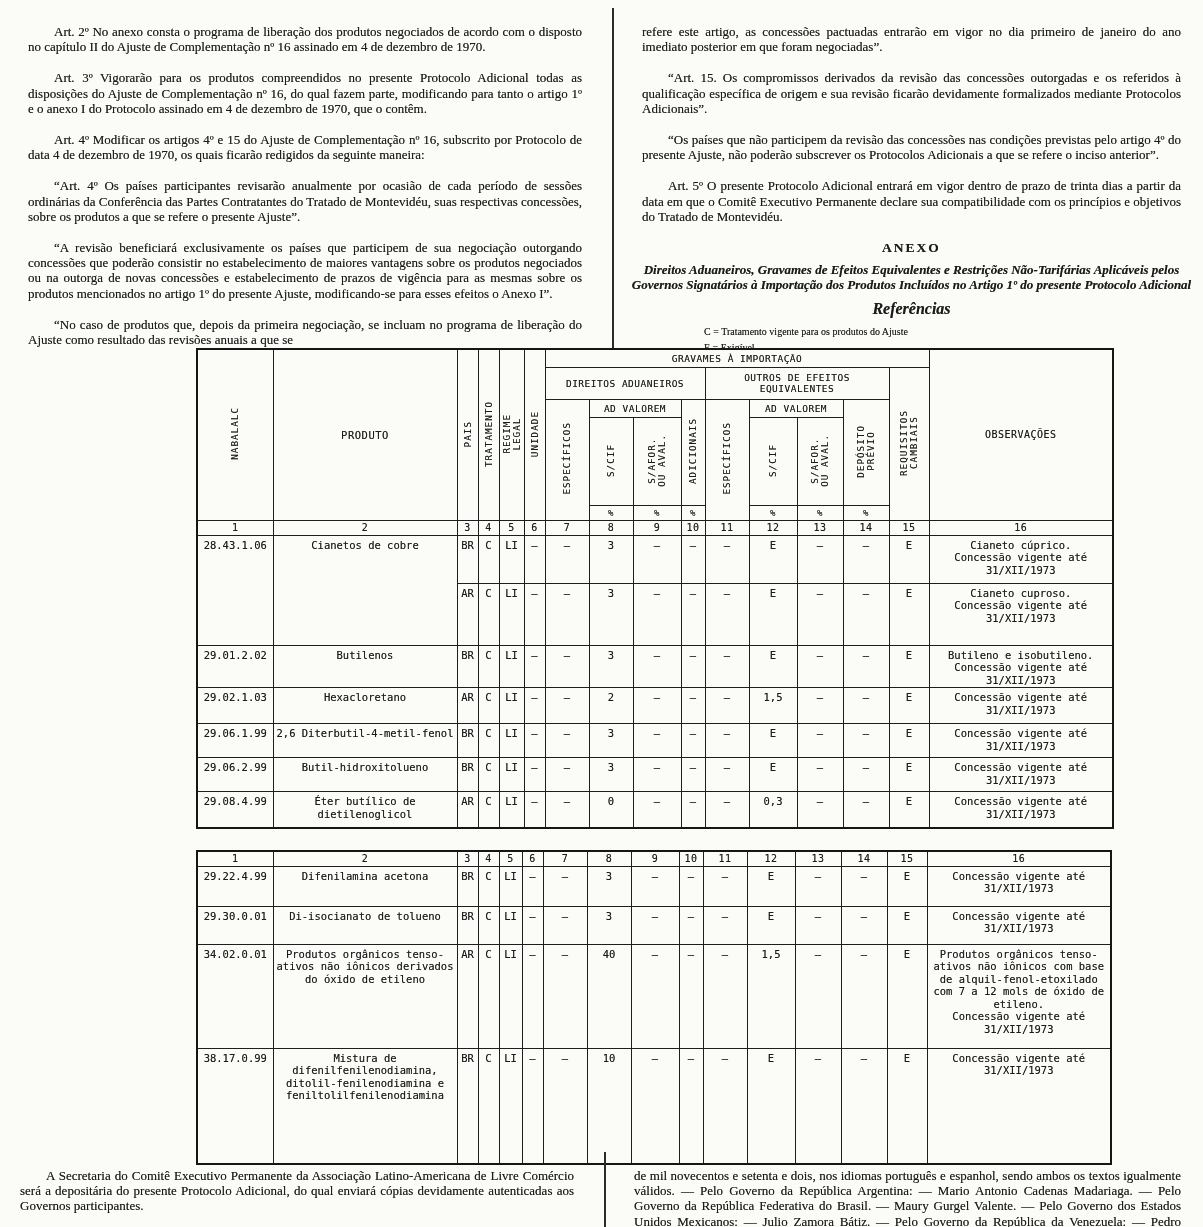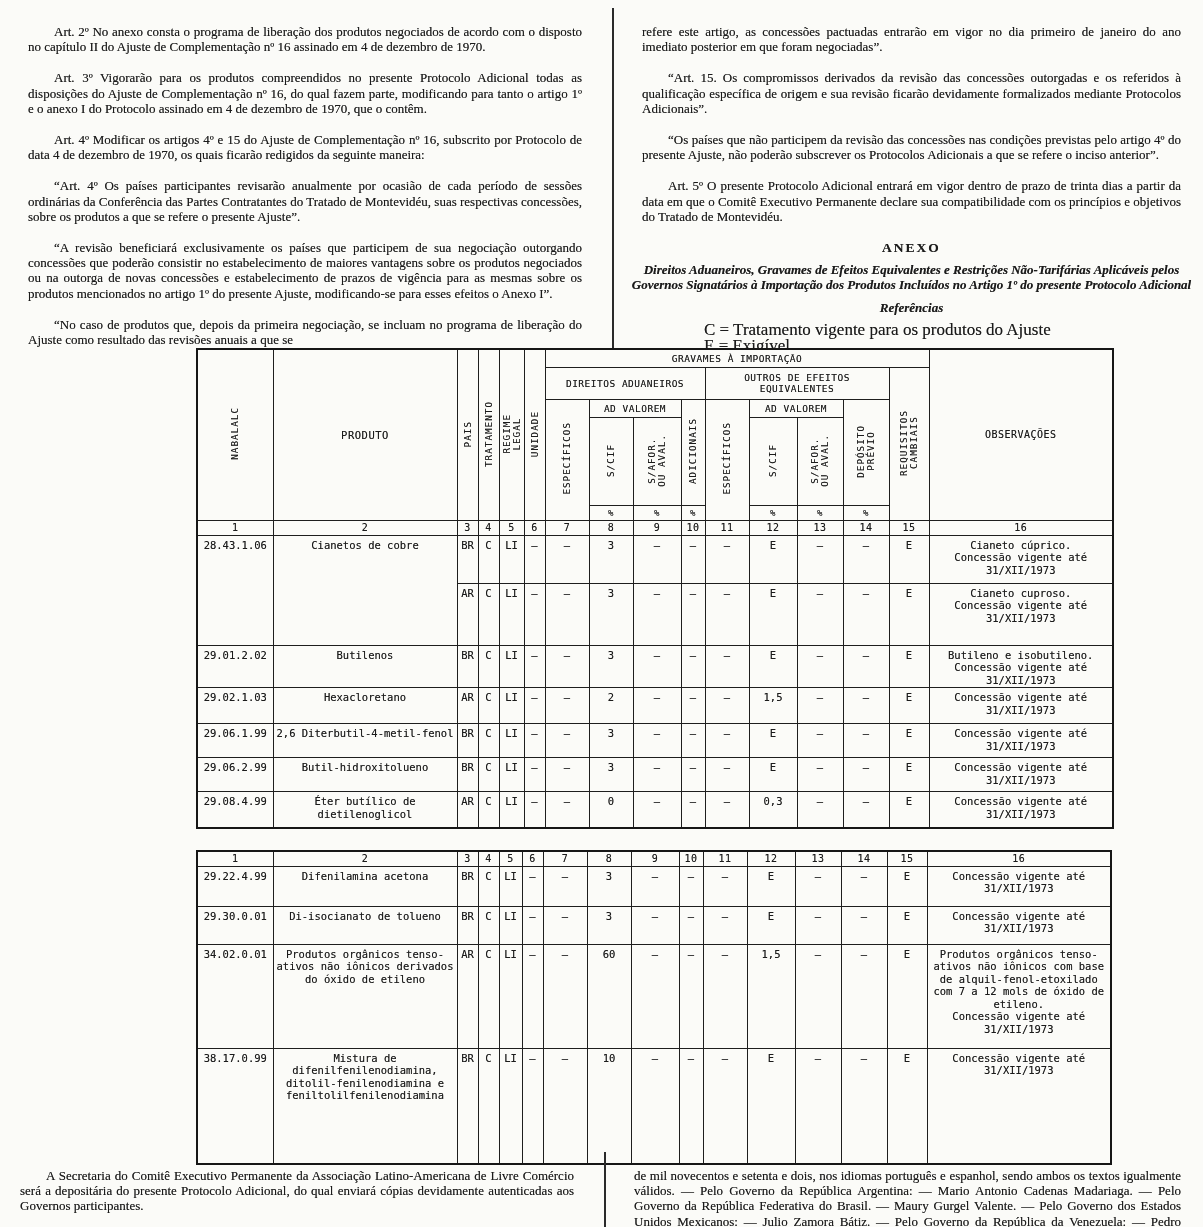--- a/index.html
+++ b/index.html
@@ -7,22 +7,22 @@
         font-family:"Liberation Serif", serif;overflow:hidden;
         text-shadow:0 0 0.5px rgba(20,20,20,.55);}
   
   .cols{display:flex;align-items:flex-start;}
   .cols-top{padding:8px 6px 0 12px;}
   .col-left{width:600px;padding-right:14px;box-sizing:border-box;}
   .col-right{flex:1;border-left:2px solid #2a2a2a;padding-left:12px;box-sizing:border-box;}
   .para{margin:16px;font-size:13px;line-height:15.2px;text-align:justify;text-indent:26px;}
   .anexo-title{text-align:center;font-weight:bold;letter-spacing:2px;font-size:13.5px;margin:10px 0 6px 0;}
   .anexo-sub{font-style:italic;font-weight:bold;text-align:center;font-size:13px;line-height:15px;margin:0 4px;}
-  .ref-title{font-style:italic;font-weight:bold;text-align:center;font-size:13px;margin:8px 0 6px 0;}
-  .ref-line{margin:0 0 0 78px;font-size:17px;line-height:16px;}
+  .ref-title{font-style:italic;font-weight:bold;text-align:center;font-size:16px;margin:8px 0 6px 0;}
+  .ref-line{margin:0 0 0 78px;font-size:10px;line-height:16px;}
   
   .tbl{border-collapse:collapse;table-layout:fixed;background:#fbfbf8;
        font-family:"DejaVu Sans Mono", monospace;}
   .tbl1{position:absolute;left:196px;top:348px;}
   .tbl2{position:absolute;left:196px;top:850px;}
   .tbl th,.tbl td{border:1.6px solid #1e1e1e;padding:1px 2px;font-weight:normal;}
   .tbl{border:2.5px solid #161616;}
   .tbl th{font-size:9.5px;letter-spacing:.5px;text-align:center;vertical-align:middle;}
   .tbl td{font-size:10.5px;text-align:center;vertical-align:top;padding-top:3px;}
   .vtxt{display:inline-block;writing-mode:vertical-rl;transform:rotate(180deg);
@@ -352,21 +352,21 @@
         <td class="obs">Concessão vigente até 31/XII/1973</td>
       </tr>
       <tr style="height:104px">
         <td class="code">34.02.0.01</td>
         <td class="prod">Produtos orgânicos tenso-ativos não iônicos deriva­dos do óxido de etileno</td>
         <td>AR</td>
         <td>C</td>
         <td>LI</td>
         <td>–</td>
         <td>–</td>
-        <td>60</td>
+        <td>40</td>
         <td>–</td>
         <td>–</td>
         <td>–</td>
         <td>1,5</td>
         <td>–</td>
         <td>–</td>
         <td>E</td>
         <td class="obs">Produtos orgânicos tenso-ativos não iônicos com base de alquil-fenol-etoxilado com 7 a 12 mols de óxido de etileno.
 Concessão vigente até 31/XII/1973</td>
       </tr>

